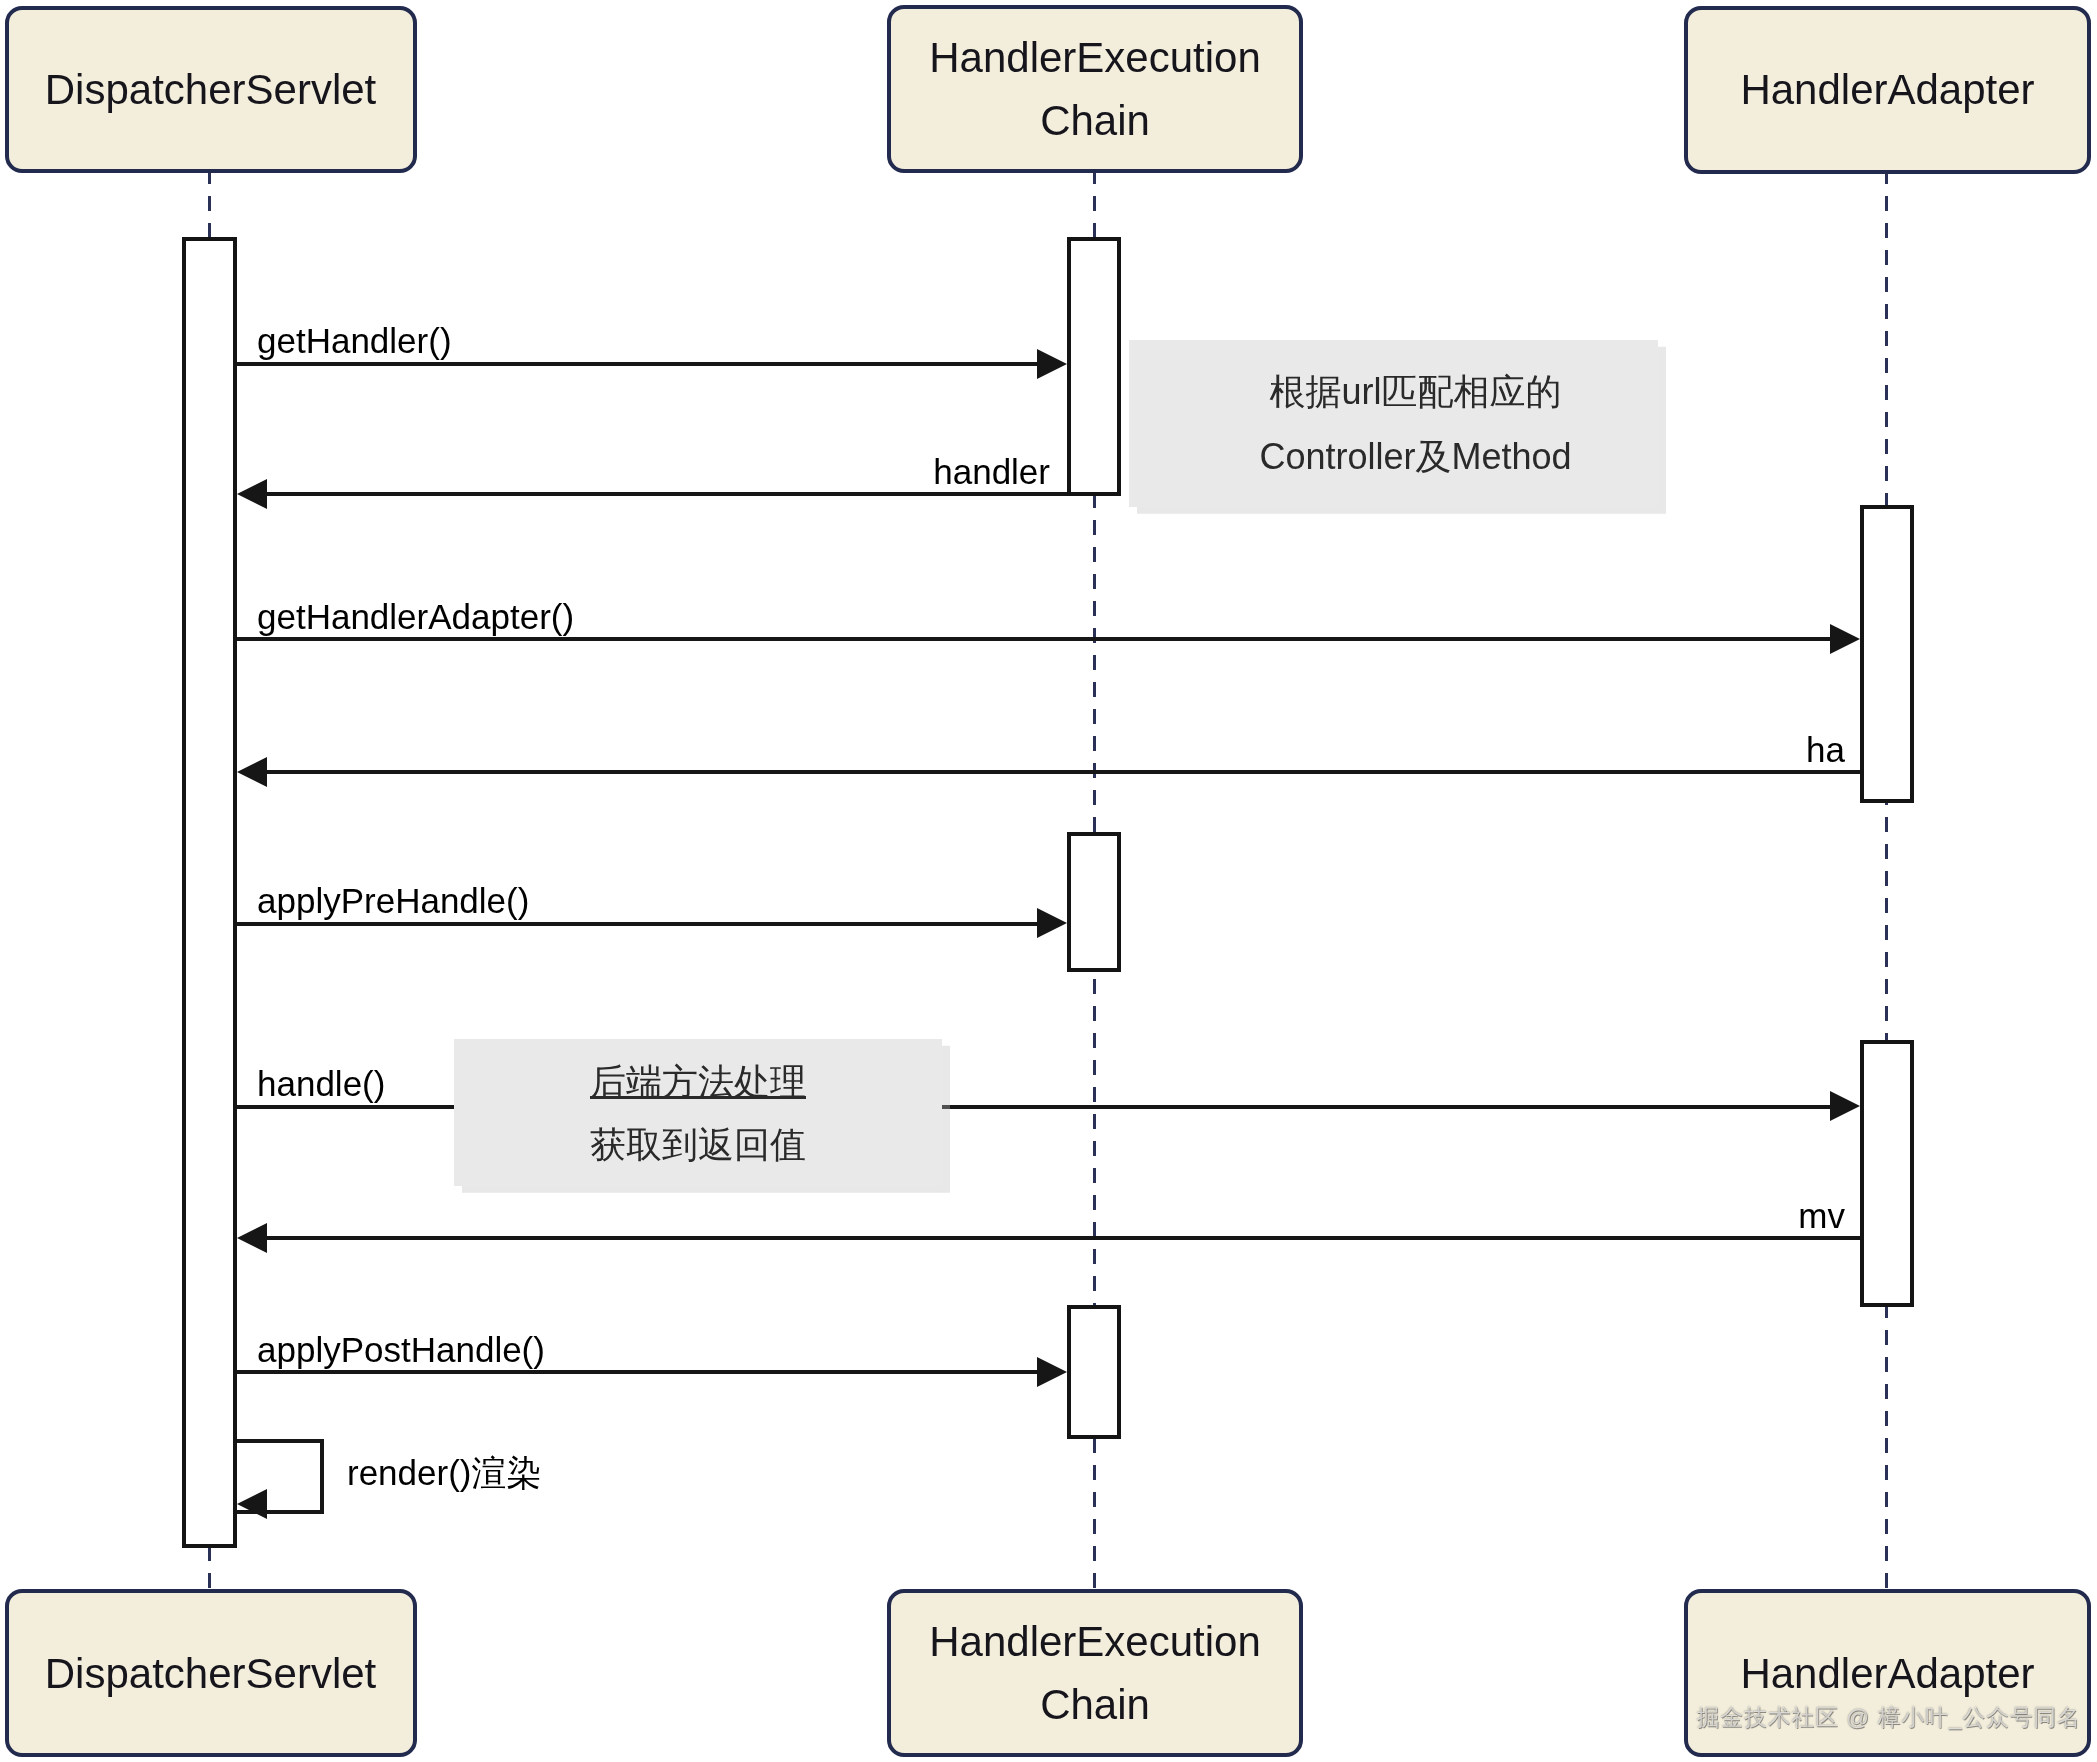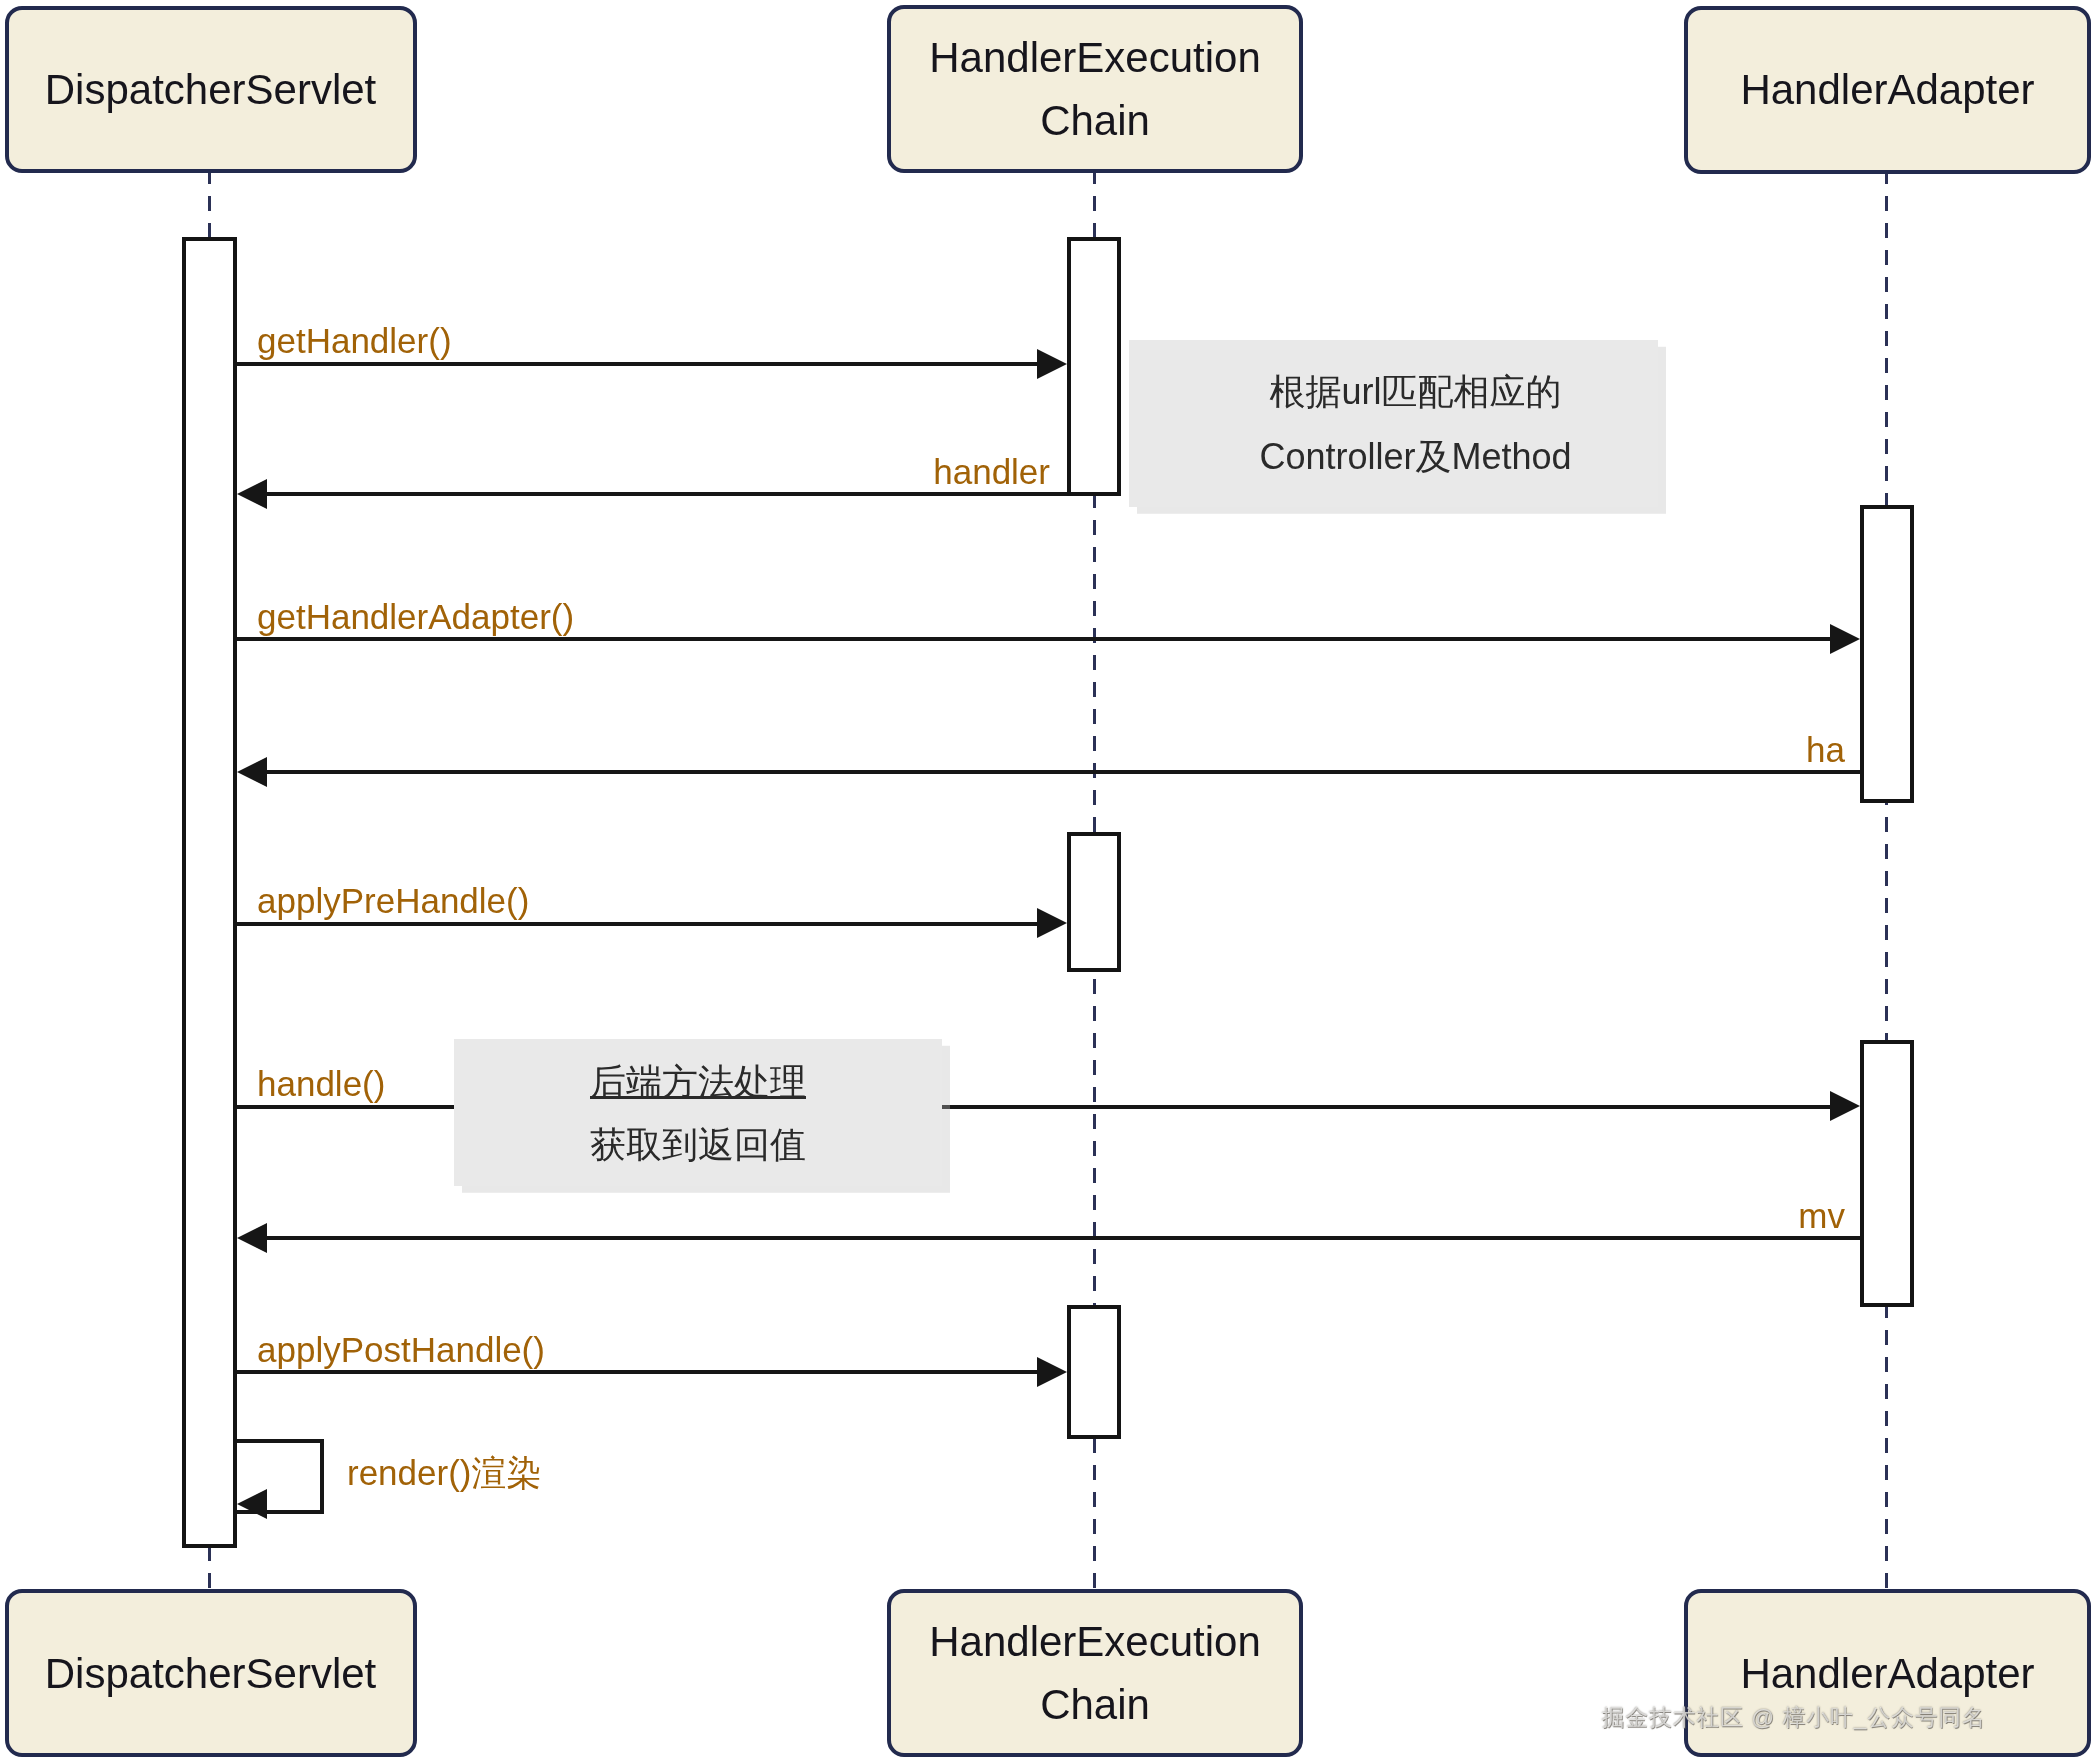--- a/index.html
+++ b/index.html
@@ -62,21 +62,21 @@
     width: 0; height: 0;
     border-top: 15px solid transparent;
     border-bottom: 15px solid transparent;
     border-right: 30px solid #161616;
     z-index: 3;
   }
   .msg-label {
     position: absolute;
     font-size: 35px;
     line-height: 41px;
-    color: #a16207;
+    color: #000000;
     white-space: nowrap;
     z-index: 3;
   }
   .msg-label.right { text-align: right; width: 169px; }
   .note {
     position: absolute;
     background: #e9e9e9;
     box-shadow: 8px 6.8px 0 rgba(190,190,190,0.35);
     display: flex;
     flex-direction: column;
@@ -182,16 +182,16 @@
   <div class="head-l" style="left:237px; top:1223px;"></div>
 
   <span class="msg-label" style="left:257px; top:1329px;">applyPostHandle()</span>
   <div class="shaft" style="left:237px; top:1370px; width:800px;"></div>
   <div class="head-r" style="left:1037px; top:1357px;"></div>
 
   <div class="loop" style="left:237px; top:1439px; width:83px; height:67px;"></div>
   <div class="head-l" style="left:237px; top:1489px;"></div>
   <span class="msg-label" style="left:347px; top:1452px;">render()渲染</span>
 
-  <span class="watermark" style="left:1591px; top:1702px; width:395px;">掘金技术社区 @ 樟小叶_公众号同名</span>
+  <span class="watermark" style="left:1686px; top:1702px; width:395px;">掘金技术社区 @ 樟小叶_公众号同名</span>
 
 </div>
 
 
 </body></html>

